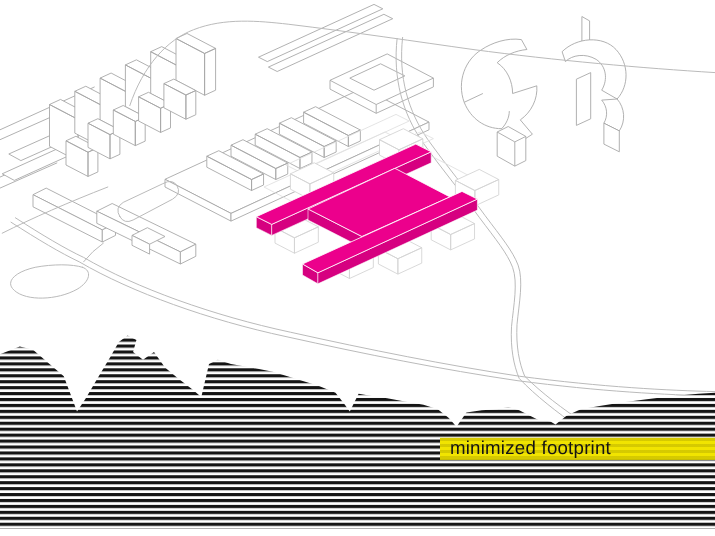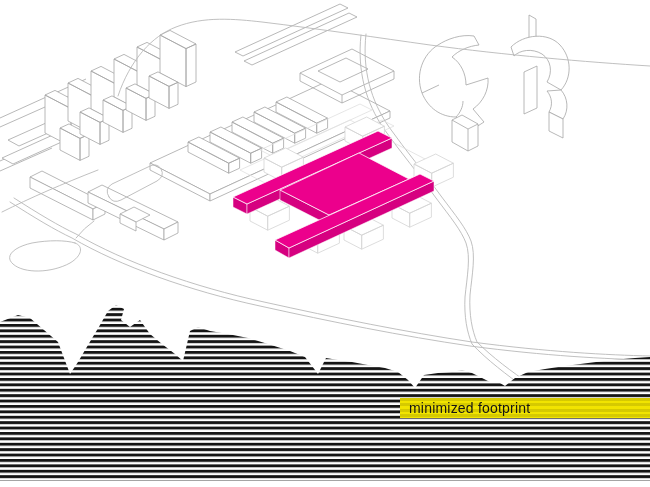--- a/index.html
+++ b/index.html
@@ -18,21 +18,21 @@
   #caption-bar{
     position:absolute;left:400px;top:398px;width:250px;height:20px;
     background:#F1E400;
     background-image:repeating-linear-gradient(to bottom,
       rgba(70,65,0,0.16) 0px, rgba(70,65,0,0.16) 2.7px,
       rgba(255,255,255,0) 2.7px, rgba(255,255,255,0) 5.4px);
     z-index:5;
   }
   #caption-text{
     display:block;padding-left:9px;line-height:20px;
-    font-size:14px;color:#141414;letter-spacing:0.2px;
+    font-size:17px;color:#141414;letter-spacing:0.2px;
     white-space:nowrap;
   }
 </style>
 </head>
 <body>
 
 <div id="stage">
 
   <svg id="drawing" width="650" height="487" viewBox="0 0 650 487" xmlns="http://www.w3.org/2000/svg">
 

